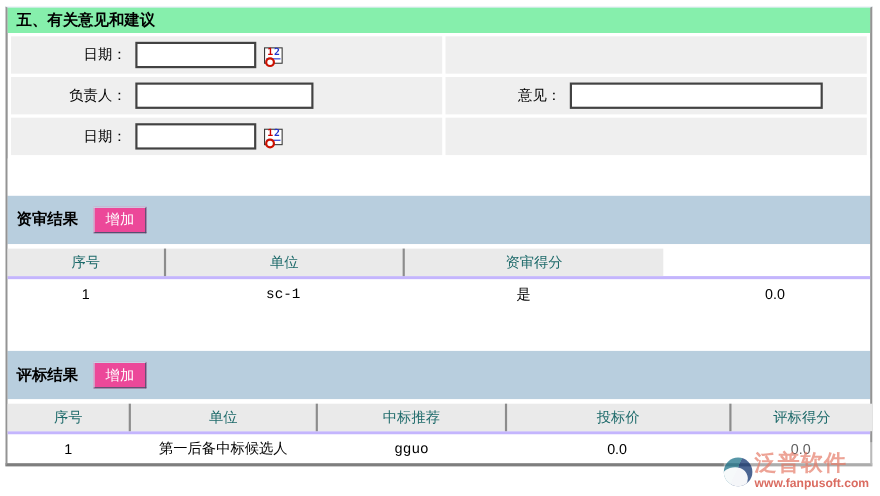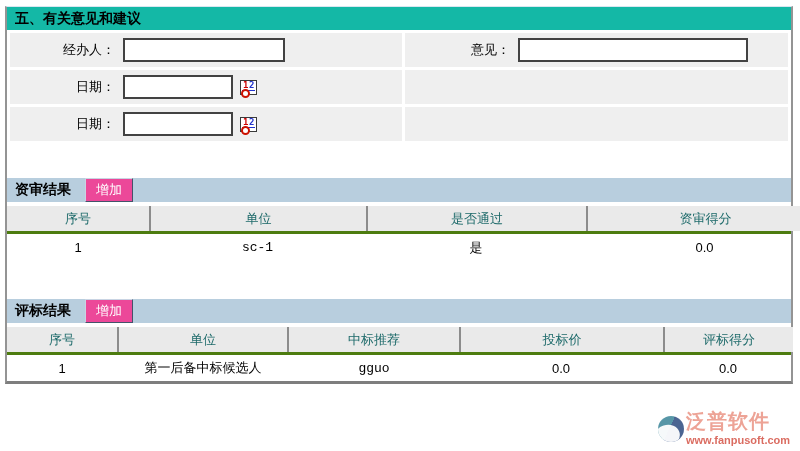--- a/index.html
+++ b/index.html
@@ -8,21 +8,21 @@
 
   .panel {
     position:absolute; left:5px; top:6px; width:788px;
     border-left:2px solid #949494; border-right:2px solid #949494;
     border-top:1px solid #d9e6f0; border-bottom:3px solid #7e7e7e;
     background:#fff;
   }
 
   
   .title-bar {
-    height:23px; line-height:23px; background:#14b8a6;
+    height:23px; line-height:23px; background:#86efac;
     font-size:14px; font-weight:bold; color:#000; padding-left:8px;
   }
 
   
   table.form { width:784px; border-collapse:separate; border-spacing:3px; }
   table.form td { background:#efefef; height:34px; vertical-align:middle; }
   td.cell-left { width:392px; }
   .flabel { display:inline-block; width:105px; text-align:right; font-size:13px; color:#000; margin-right:8px; }
   input.box { height:24px; border:2px solid #424242; background:#fff; font-size:13px; padding:0 3px; vertical-align:middle; }
   .w-name { width:162px; }
@@ -37,32 +37,32 @@
   .cal .d2 { left:8px; color:#2233cc; }
   .cal .rule { position:absolute; left:1px; right:1px; top:9px; height:1px; background:#2233cc; }
   .cal .clock { position:absolute; left:0px; bottom:-4px; width:9px; height:9px; border-radius:50%;
                 background:#fff; border:2px solid #cc1100; }
 
   .gap34 { height:34px; background:#fff; }
   .gap38 { height:38px; background:#fff; }
   .gap4  { height:4px;  background:#fff; }
 
   
-  .result-bar { height:24px; background:#b8cede; display:flex; align-items:center; padding-left:8px; }
+  .result-bar { height:44px; background:#b8cede; display:flex; align-items:center; padding-left:8px; }
   .result-bar .rtitle { font-size:14px; font-weight:bold; color:#000; }
   .btn-add {
     margin-left:14px; min-width:48px; height:24px; padding:0 10px;
     background:#ec4899; color:#fff; font-size:13px; font-family:inherit;
     border-top:1px solid #c9d4e3; border-left:1px solid #c9d4e3;
     border-bottom:1px solid #45536b; border-right:1px solid #45536b;
     cursor:pointer;
   }
 
   
-  .grid-head { display:flex; height:28px; border-bottom:3px solid #4d7c0f; background:#fff; }
+  .grid-head { display:flex; height:28px; border-bottom:3px solid #c4b5fd; background:#fff; }
   .grid-head .hc {
     background:#eaeaea; color:#1d6a6a; font-size:13px;
     display:flex; align-items:center; justify-content:center;
   }
   .grid-head .hc + .hc { border-left:2px solid #8c8c8c; }
   .grid-row { display:flex; background:#fff; }
   .grid-row .dc { font-size:13px; color:#000; display:flex; align-items:center; justify-content:center; }
   .t1 .hc,.t1 .dc { flex:0 0 auto; }
   .row-h27 { height:27px; }
   .row-h26 { height:26px; }
@@ -88,54 +88,53 @@
 </head>
 <body>
 
 <div class="page">
   <div class="panel">
 
     <div class="title-bar">五、有关意见和建议</div>
 
     <table class="form">
       <tbody>
-          <tr>
-        <td class="cell-left">
-          <span class="flabel">经办人：</span><input class="box w-name" type="text" value="" style="">
-        </td>
-        <td>
-          <span class="flabel">意见：</span><input class="box w-opinion" type="text" value="" style="">
-        </td>
-      </tr>
       <tr>
         <td class="cell-left">
           <span class="flabel">日期：</span><input class="box w-date" type="text" value="" style=""><span class="cal"><span class="d1">1</span><span class="d2">2</span><span class="rule"></span><span class="clock"></span></span>
         </td>
         <td></td>
+      </tr>
+      <tr>
+        <td class="cell-left">
+          <span class="flabel">负责人：</span><input class="box w-name" type="text" value="" style="">
+        </td>
+        <td>
+          <span class="flabel">意见：</span><input class="box w-opinion" type="text" value="" style="">
+        </td>
       </tr>
       <tr>
         <td class="cell-left">
           <span class="flabel">日期：</span><input class="box w-date" type="text" value="" style=""><span class="cal"><span class="d1">1</span><span class="d2">2</span><span class="rule"></span><span class="clock"></span></span>
         </td>
         <td></td>
       </tr>
     </tbody>
       </table>
 
     <div class="gap34"></div>
 
     <div class="result-bar">
       <span class="rtitle">资审结果</span>
       <button class="btn-add">增加</button>
     </div>
     <div class="gap4"></div>
     <div class="grid-head t1">
       <div class="hc c1a">序号</div>
       <div class="hc c1b">单位</div>
-      <div class="hc c1c">是否通过</div>
       <div class="hc c1d">资审得分</div>
     </div>
     <div class="grid-row t1 row-h27">
       <div class="dc c1a">1</div>
       <div class="dc c1b mono link">sc-1</div>
       <div class="dc c1c">是</div>
       <div class="dc c1d">0.0</div>
     </div>
 
     <div class="gap38"></div>

